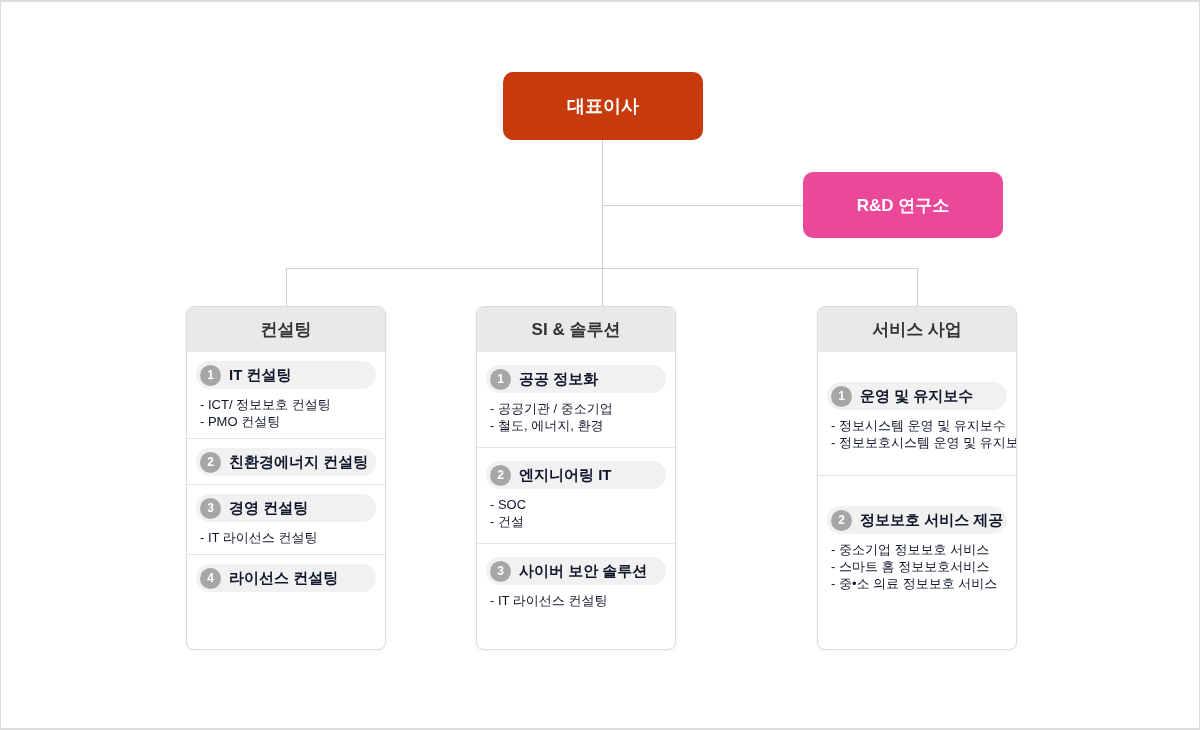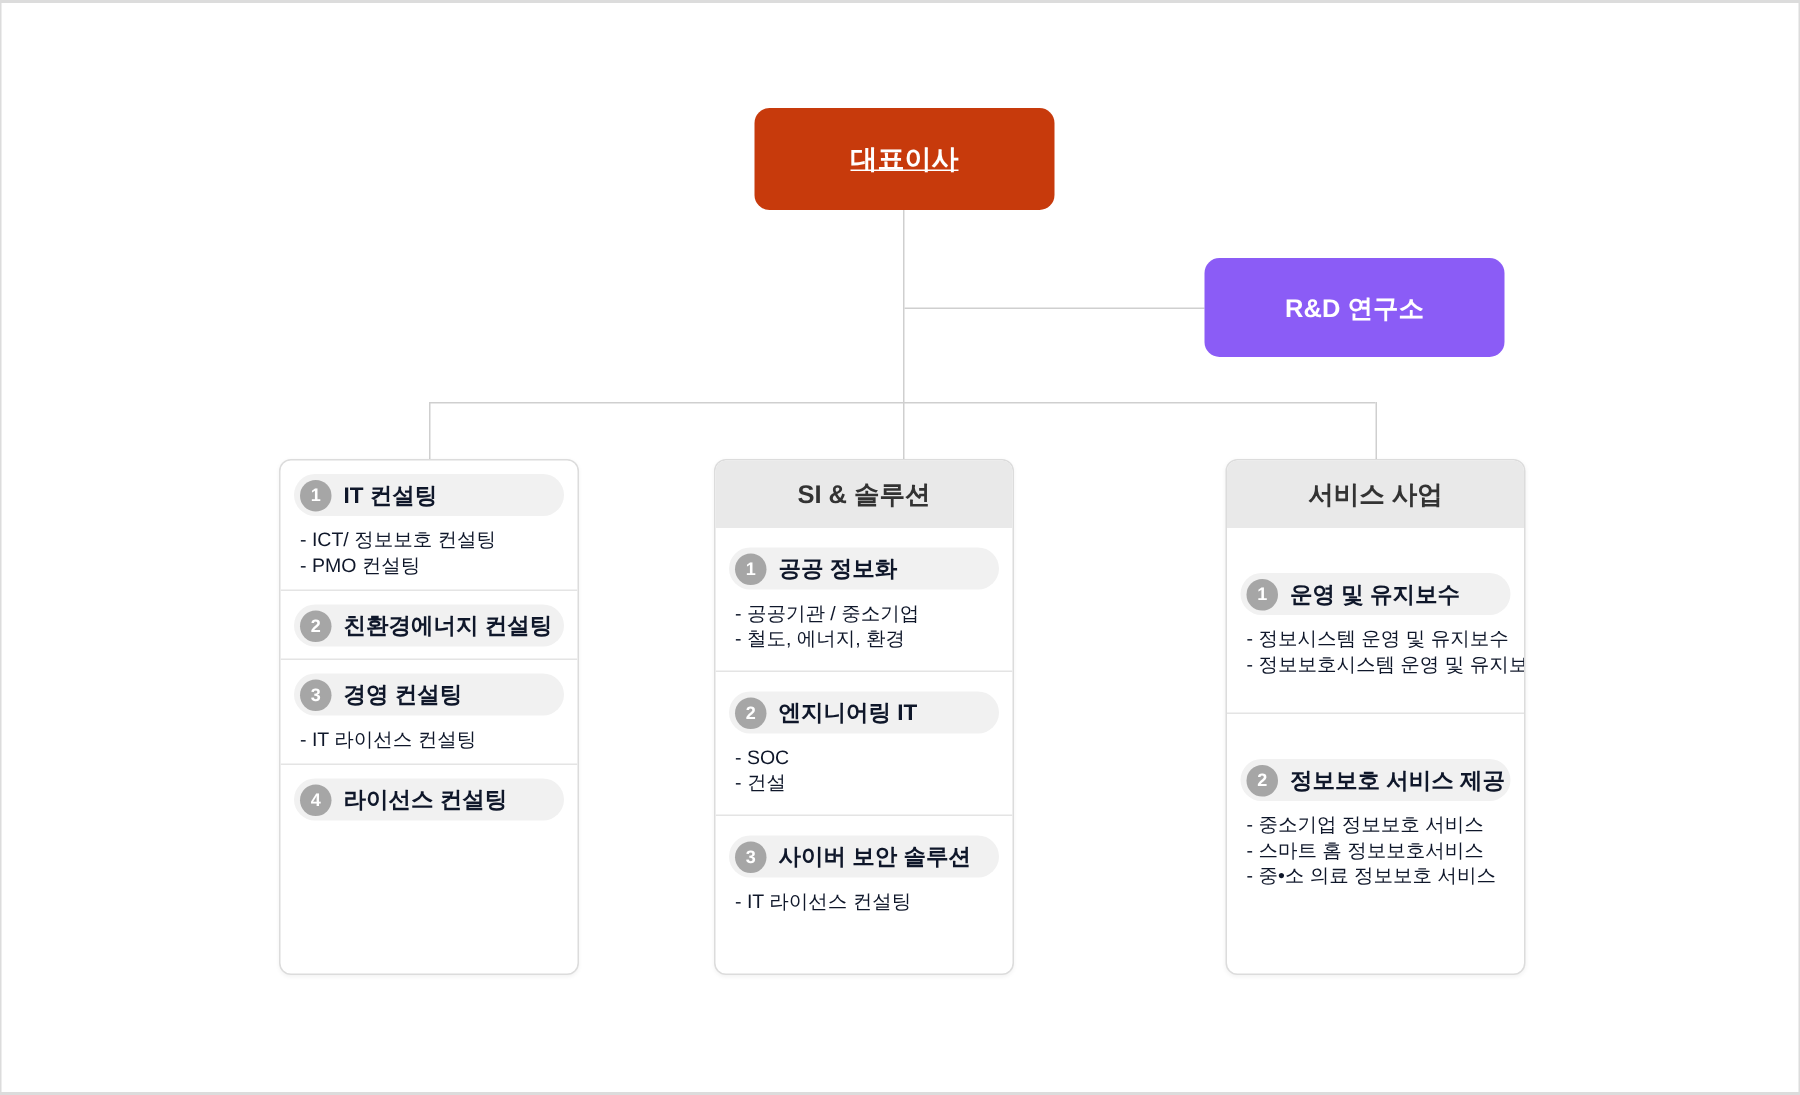--- a/index.html
+++ b/index.html
@@ -40,37 +40,38 @@
   }
   .pill-title { font-size:15px; font-weight:700; color:#0f172a; white-space:nowrap; }
   .subs { margin-top:7px; padding-left:4px; }
   .sub { font-size:13px; line-height:17px; color:#0f172a; white-space:nowrap; }
 </style>
 </head>
 <body>
 
 <div class="page">
 
-  <div class="box box-ceo" style="background: rgb(199, 58, 12); text-decoration: underline;">
+  <div class="box box-ceo" style="background: rgb(199, 58, 12);">
     <span>대표이사</span>
   </div>
 
   <div class="line" style="left:601px; top:138px; width:1px; height:128px;"></div>
   <div class="line" style="left:602px; top:203px; width:200px; height:1px;"></div>
   <div class="line" style="left:285px; top:266px; width:631px; height:1px;"></div>
   <div class="line" style="left:285px; top:266px; width:1px; height:38px;"></div>
   <div class="line" style="left:601px; top:266px; width:1px; height:38px;"></div>
   <div class="line" style="left:916px; top:266px; width:1px; height:38px;"></div>
 
-  <div class="box box-rnd" style="background: #8b5cf6;">
+  <div class="box box-rnd" style="background: #ec4899;">
     <span>R&amp;D 연구소</span>
   </div>
 
   <div id="columns">
       <div class="card c0" style="left: 185px;">
+        <div class="card-header">컨설팅</div>
         <div class="section">
           <div class="pill">
             <span class="badge">1</span>
             <span class="pill-title">IT 컨설팅</span>
           </div>
           <div class="subs">
             <div class="sub">- ICT/ 정보보호 컨설팅</div>
             <div class="sub">- PMO 컨설팅</div>
           </div>
         </div>

